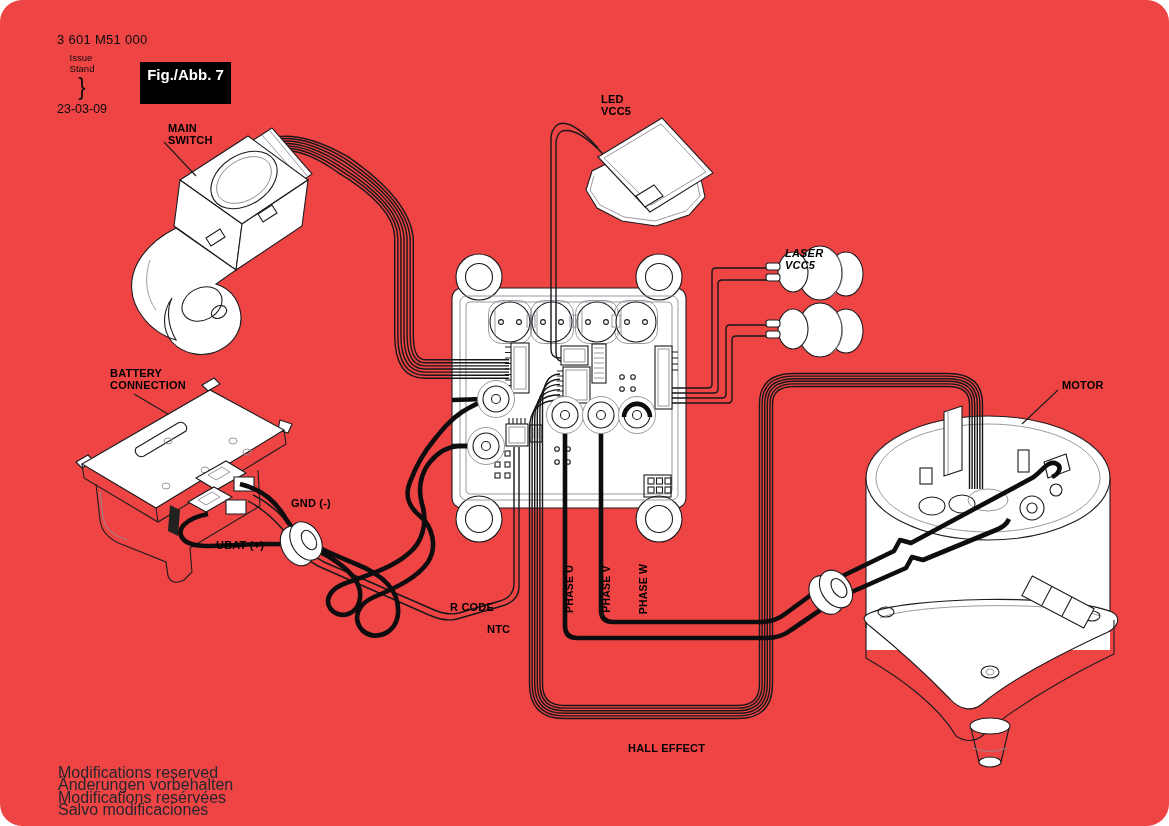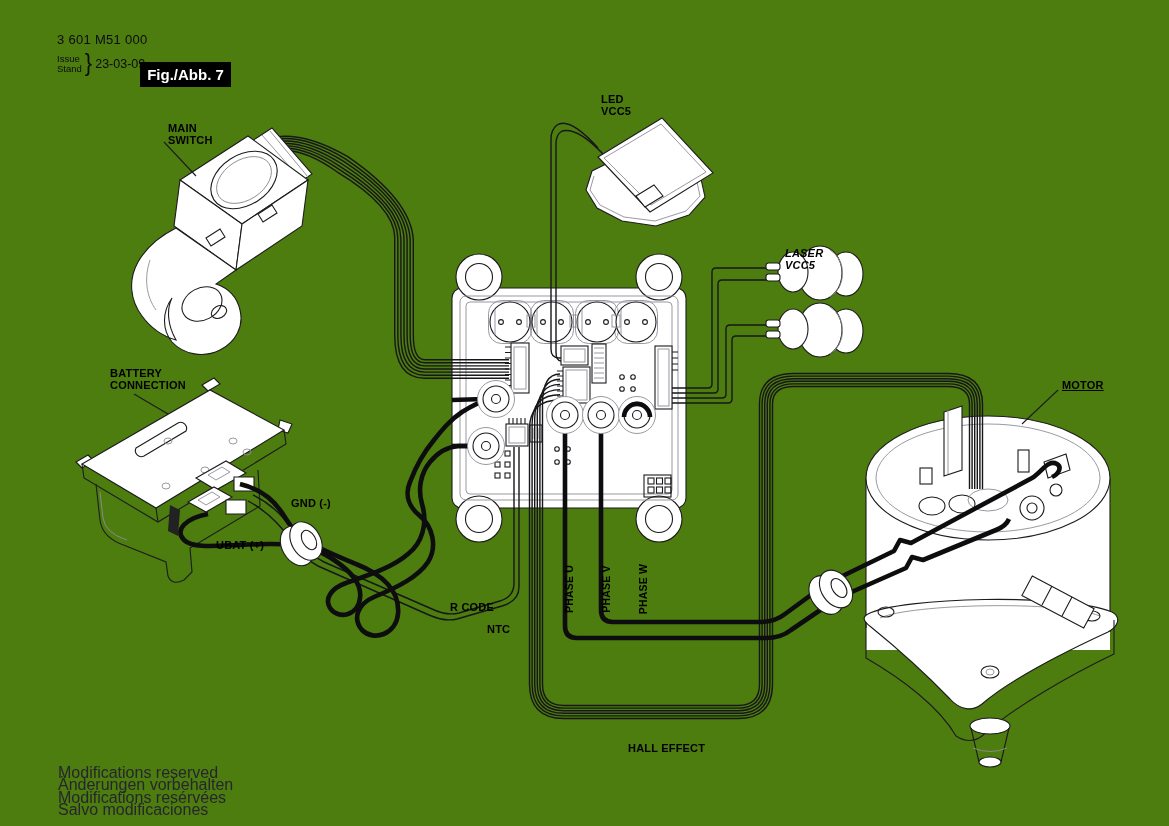--- a/index.html
+++ b/index.html
@@ -1,36 +1,36 @@
 <!DOCTYPE html>
 <html><head>
 <meta charset="utf-8">
 <style>
   html,body{margin:0;padding:0;background:#fff;}
-  .stage{position:relative;width:1169px;height:826px;background:#4d7c0f;overflow:hidden;
-         font-family:"Liberation Sans",sans-serif;}
+  .stage{position:relative;width:1169px;height:826px;background:#ef4444;overflow:hidden;
+         font-family:"Liberation Sans",sans-serif;border-radius:22px;}
   svg{position:absolute;left:0;top:0;}
   
   .ln{fill:none;stroke:#1c1c1e;stroke-width:1.1;}
   .lt{fill:none;stroke:#8d8d96;stroke-width:0.9;}
   .wf{fill:#ffffff;}
   .thin{fill:none;stroke:#17171a;stroke-width:1.4;}
   .thick{fill:none;stroke:#0d0d0f;stroke-width:4.6;stroke-linejoin:round;}
   
   .lbl{position:absolute;font-weight:bold;font-size:11px;line-height:12px;
        color:#000;letter-spacing:.2px;white-space:nowrap;}
   .lbl span{display:block;margin-left:48px;}
   .rot{transform:rotate(-90deg);transform-origin:center;width:64px;text-align:center;
        font-size:10.5px;}
   #part-number{position:absolute;left:57px;top:32px;font-size:13px;color:#0c0c0e;letter-spacing:.3px;}
-  #issue-block{position:absolute;left:57px;top:53px;display:flex;align-items:center;gap:3px;color:#0c0c0e;}
+  #issue-block{position:absolute;left:57px;top:53px;display:flex;align-items:center;gap:3px;color:#0c0c0e;flex-direction:column;}
   #issue-block .two{display:flex;flex-direction:column;font-size:9.5px;line-height:10.5px;}
   #issue-block .brace{font-size:22px;font-weight:300;line-height:22px;transform:scaleY(1.05);}
   #issue-block .date{font-size:12.5px;}
-  #fig-box{position:absolute;left:140px;top:62px;width:91px;height:25px;background:#000;
+  #fig-box{position:absolute;left:140px;top:62px;width:91px;height:42px;background:#000;
            color:#fff;font-weight:bold;font-size:15px;text-align:center;line-height:25px;}
   #footer{position:absolute;left:58px;top:727px;font-size:16px;line-height:12.3px;color:#26262e;margin-top:40px;}
 </style>
 </head>
 <body>
 
 <div class="stage">
 
 <svg width="1169" height="826" viewBox="0 0 1169 826">
 
@@ -339,21 +339,21 @@
 
   <div class="lbl" style="left:62px;top:367px;">
     <span>BATTERY</span>
     <span>CONNECTION</span>
   </div>
 
   <div class="lbl" style="left:291px;top:497px;">GND (-)</div>
   <div class="lbl" style="left:216px;top:539px;">UBAT (+)</div>
   <div class="lbl" style="left:450px;top:601px;">R CODE</div>
   <div class="lbl" style="left:450px;top:623px;padding-left:37px;">NTC</div>
-  <div class="lbl" style="left:1062px;top:379px;text-decoration:underline;">MOTOR</div>
+  <div class="lbl" style="left:1062px;top:379px;">MOTOR</div>
 
   <div class="lbl rot" style="left:537px;top:583px;">PHASE U</div>
   <div class="lbl rot" style="left:574px;top:583px;">PHASE V</div>
   <div class="lbl rot" style="left:611px;top:583px;">PHASE W</div>
 
   <div class="lbl" style="left:628px;top:742px;">HALL EFFECT</div>
 
   <div id="footer">
     <div>Modifications reserved</div>
     <div>Änderungen vorbehalten</div>

